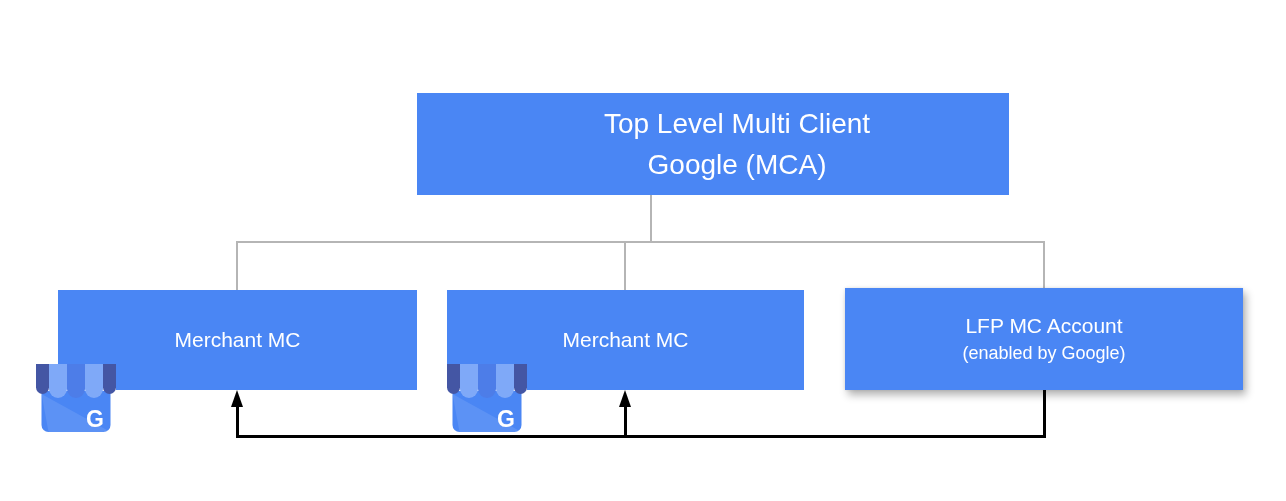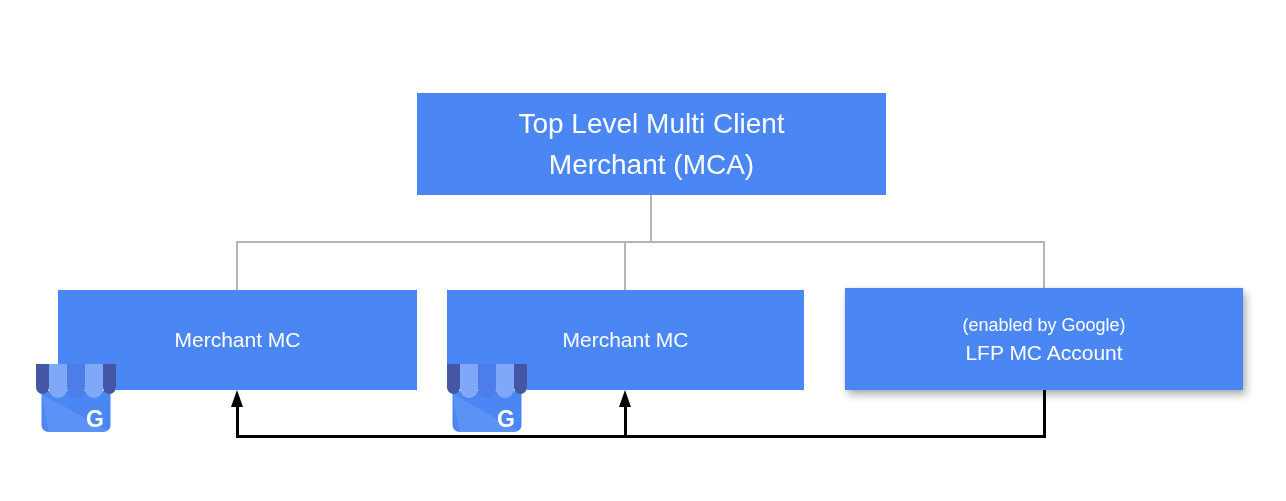--- a/index.html
+++ b/index.html
@@ -50,36 +50,36 @@
   <div class="line gray" style="left:624px; top:241px; width:2px; height:49px;"></div>
   <div class="line gray" style="left:1043px; top:241px; width:2px; height:47px;"></div>
 
   <div class="line black" style="left:1043px; top:390px; width:3px; height:47px;"></div>
   <div class="line black" style="left:236px; top:435px; width:810px; height:3px;"></div>
   <div class="line black" style="left:236px; top:406px; width:3px; height:31px;"></div>
   <div class="line black" style="left:624px; top:406px; width:3px; height:31px;"></div>
   <div class="arrowhead" style="left:231px; top:390px;"></div>
   <div class="arrowhead" style="left:619px; top:390px;"></div>
 
-  <div class="node root" style="left:417px; top:93px; width:469px; height:102px;">
+  <div class="node root" style="left:417px; top:93px; width:544px; height:102px;padding-left:48px;">
     <div class="nline">Top Level Multi Client</div>
-    <div class="nline">Merchant (MCA)</div>
+    <div class="nline">Google (MCA)</div>
   </div>
 
   <div class="node child" style="left:58px; top:290px; width:359px; height:100px;">
     <div class="nline">Merchant MC</div>
   </div>
 
   <div class="node child" style="left:447px; top:290px; width:357px; height:100px;">
     <div class="nline">Merchant MC</div>
   </div>
 
   <div class="node child lfp" style="left:845px; top:288px; width:398px; height:102px;">
+    <div class="nline">LFP MC Account</div>
     <div class="nline nline2">(enabled by Google)</div>
-    <div class="nline">LFP MC Account</div>
   </div>
 
   <svg class="gmb-icon" style="left:36px; top:364px;" viewBox="0 0 80 69">
     <rect x="5.5" y="21" width="69" height="47" rx="7" style="fill:var(--gmb_body,#4a86f4)"></rect>
     <polygon points="5.5,30 74.5,68 12.5,68" fill="#ffffff" opacity="0.10"></polygon>
     <rect x="-3" y="-3" width="86" height="30" rx="3" fill="#ffffff"></rect>
     <g>
       <path d="M0,0 h13 v23.5 a6.5,6.5 0 0 1 -13,0 Z" style="fill:var(--gmb_dark,#4456a4)"></path>
       <path d="M13,0 h18 v25 a9,9 0 0 1 -18,0 Z" style="fill:var(--gmb_light,#7fa9f8)"></path>
       <path d="M31,0 h18 v25 a9,9 0 0 1 -18,0 Z" style="fill:var(--gmb_mid,#4d7de8)"></path>

